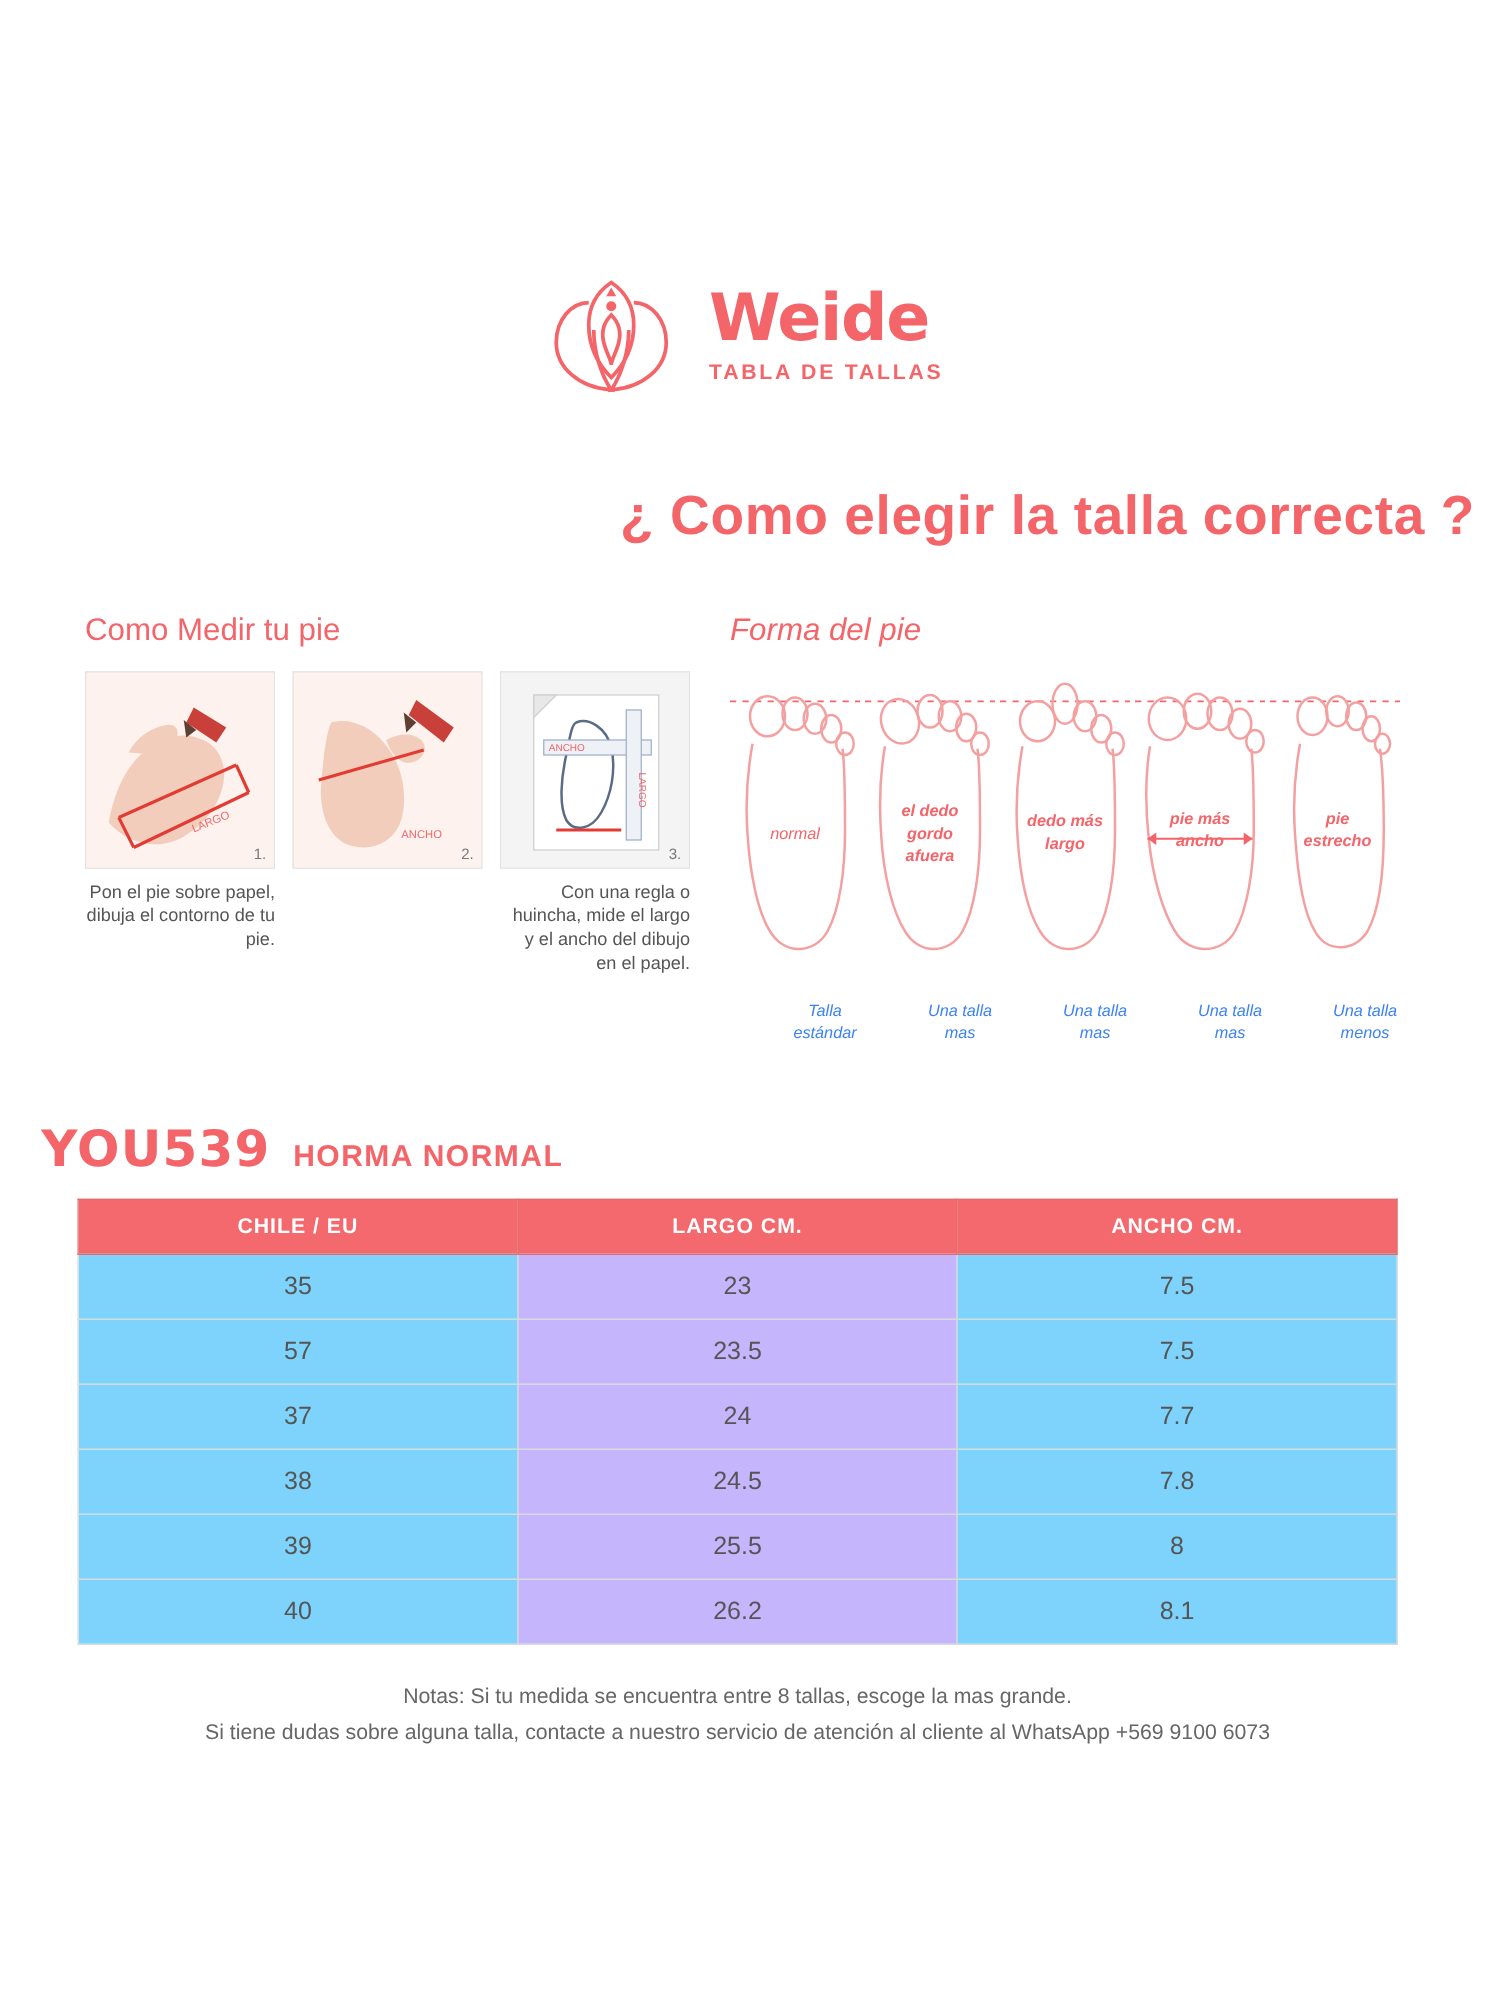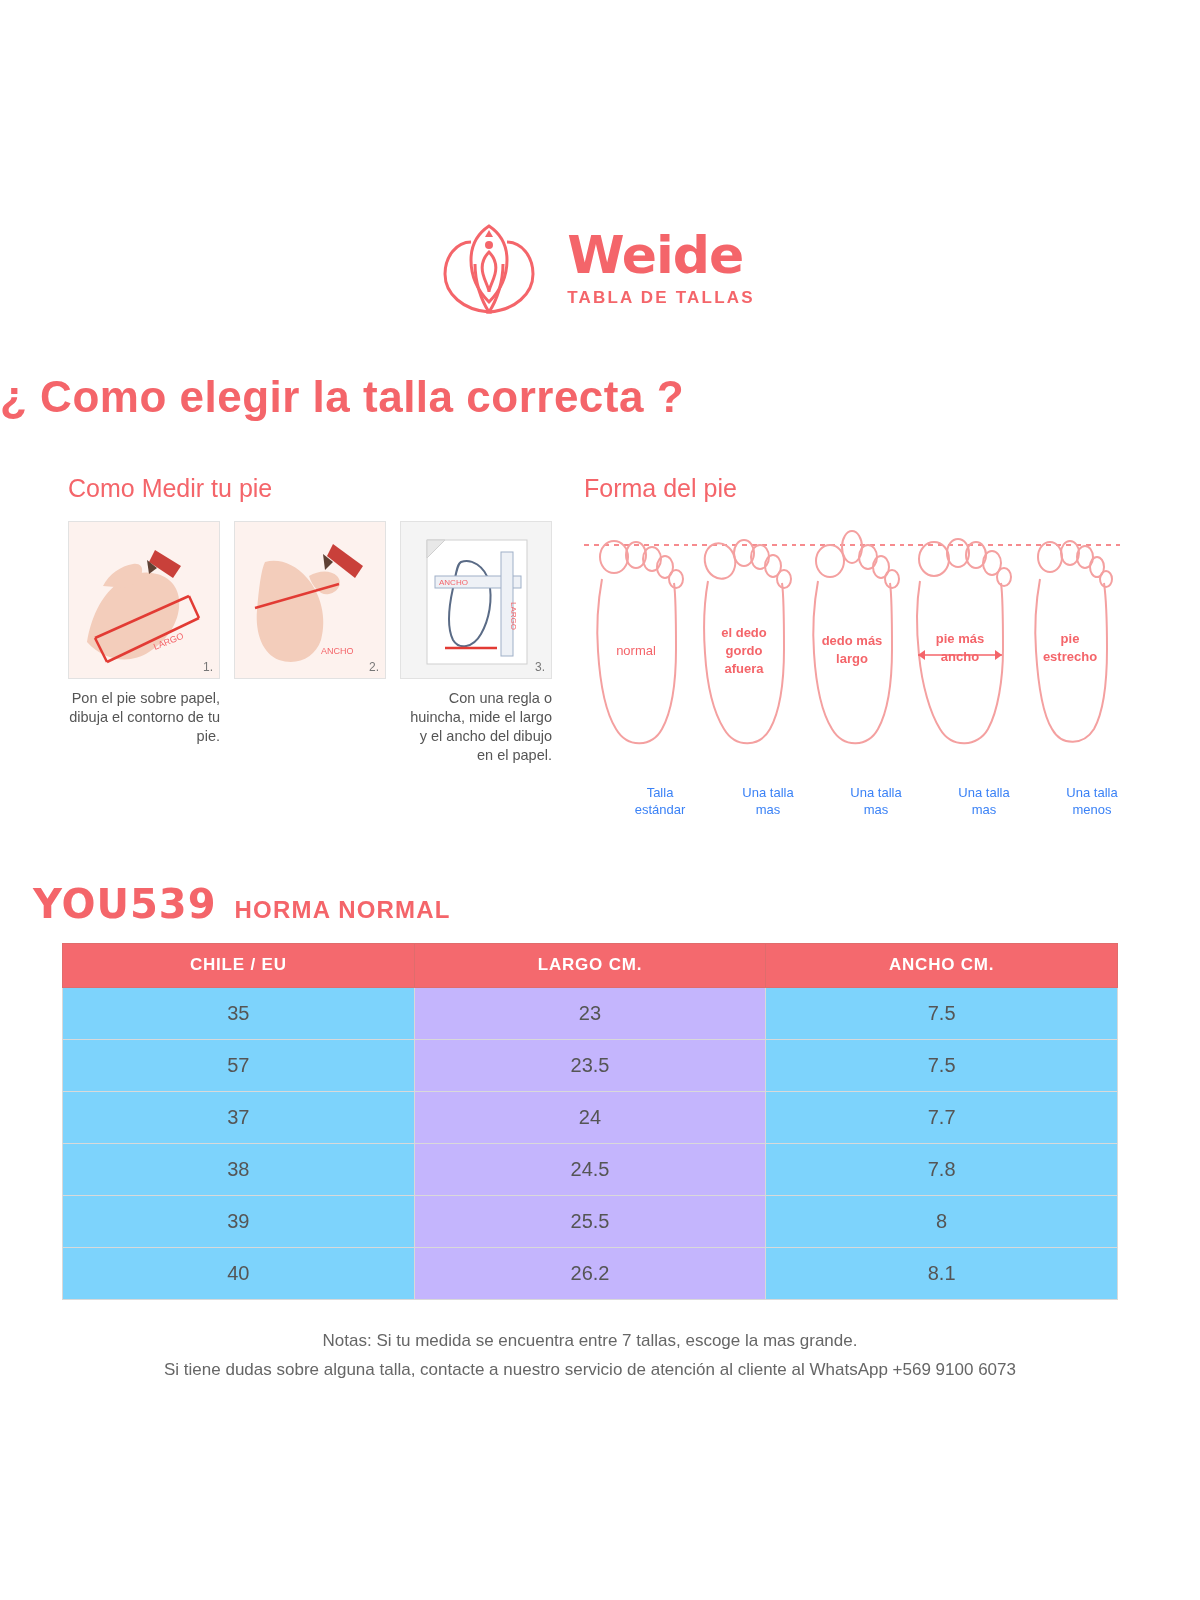--- a/index.html
+++ b/index.html
@@ -40,37 +40,37 @@
   .logo-sub {
     font-size: 17px;
     letter-spacing: 2.2px;
     color: #f4656a;
     margin-top: 7px;
     font-weight: bold;
   }
 
   
   .main-title {
-    text-align: left;
+    text-align: right;
     font-size: 44px;
     font-weight: bold;
     color: #f4656a;
-    margin-top: 48px;
+    margin-top: 64px;
     letter-spacing: 0.5px;
   }
 
   
   .columns {
     display: flex;
     margin-top: 52px;
     padding: 0 68px;
     gap: 32px;
   }
   .col-left { width: 490px; }
-  .col-right { flex: 1; }
+  .col-right { flex: 1; font-style: italic; }
 
   .section-title {
     font-size: 25px;
     color: #f4656a;
     margin-bottom: 18px;
     font-weight: normal;
   }
 
   
   .measure-row { display: flex; gap: 14px; }
@@ -401,17 +401,17 @@
         <tr>
           <td>40</td>
           <td class="highlight">26.2</td>
           <td>8.1</td>
         </tr>
       </tbody>
     </table>
   </div>
 
   <div class="notes">
-    <div>Notas: Si tu medida se encuentra entre 7 tallas, escoge la mas grande.</div>
+    <div>Notas: Si tu medida se encuentra entre 8 tallas, escoge la mas grande.</div>
     <div>Si tiene dudas sobre alguna talla, contacte a nuestro servicio de atención al cliente al WhatsApp +569 9100 6073</div>
   </div>
 
 </div>
 
 </body></html>

